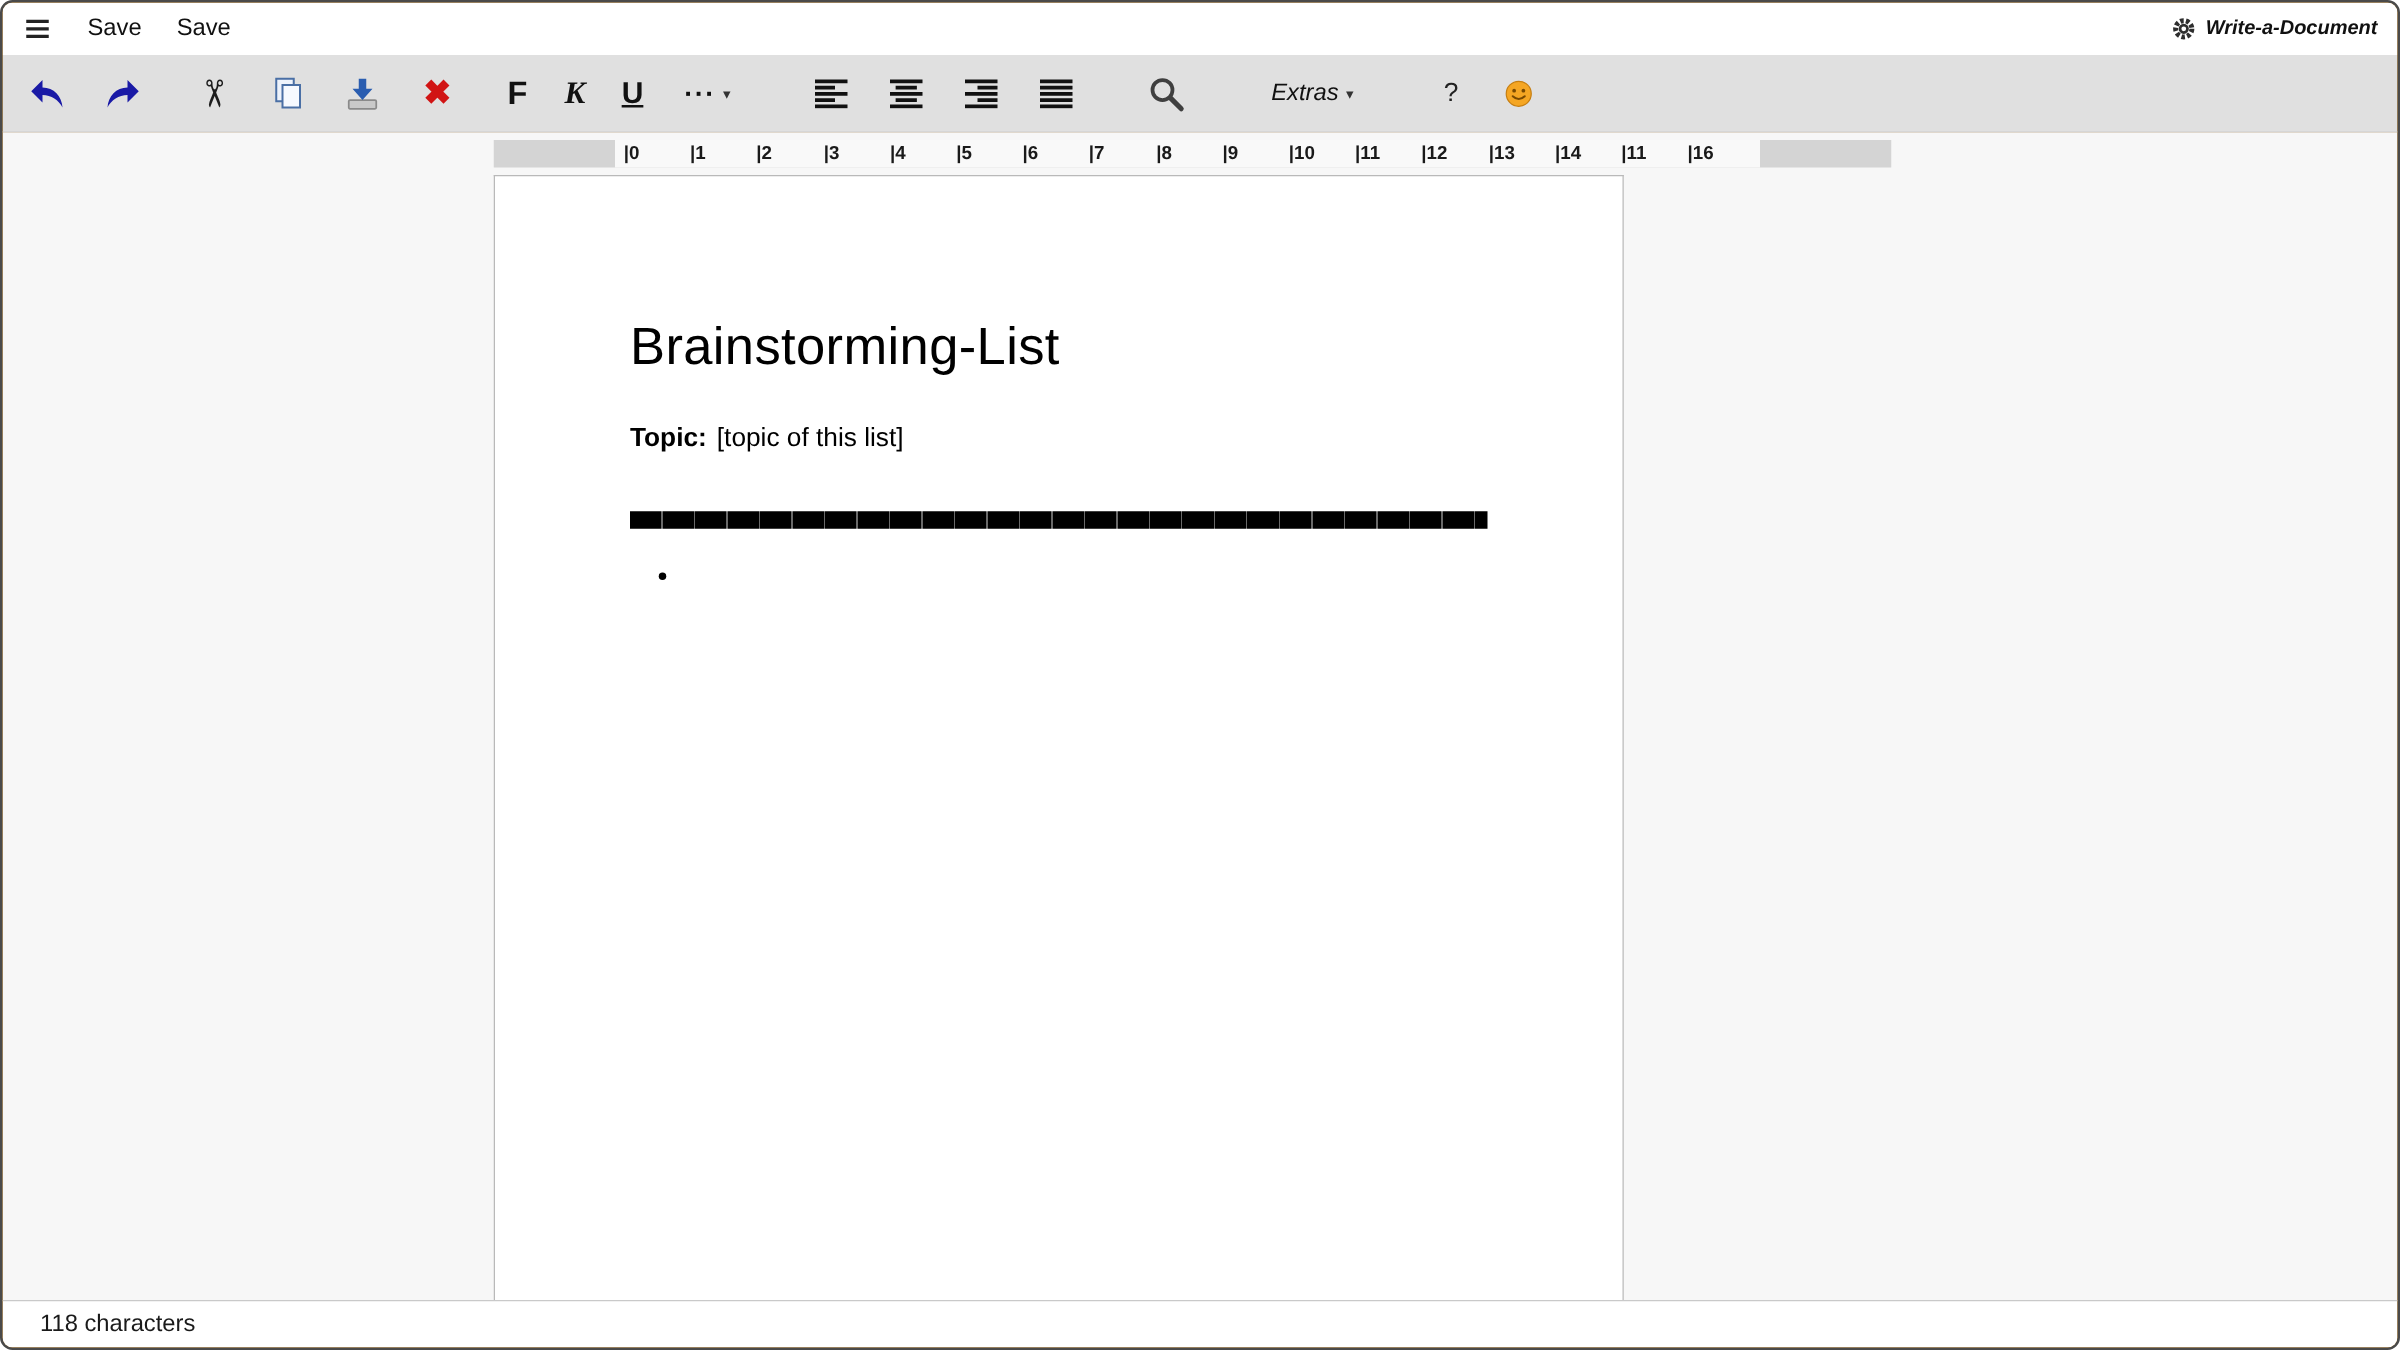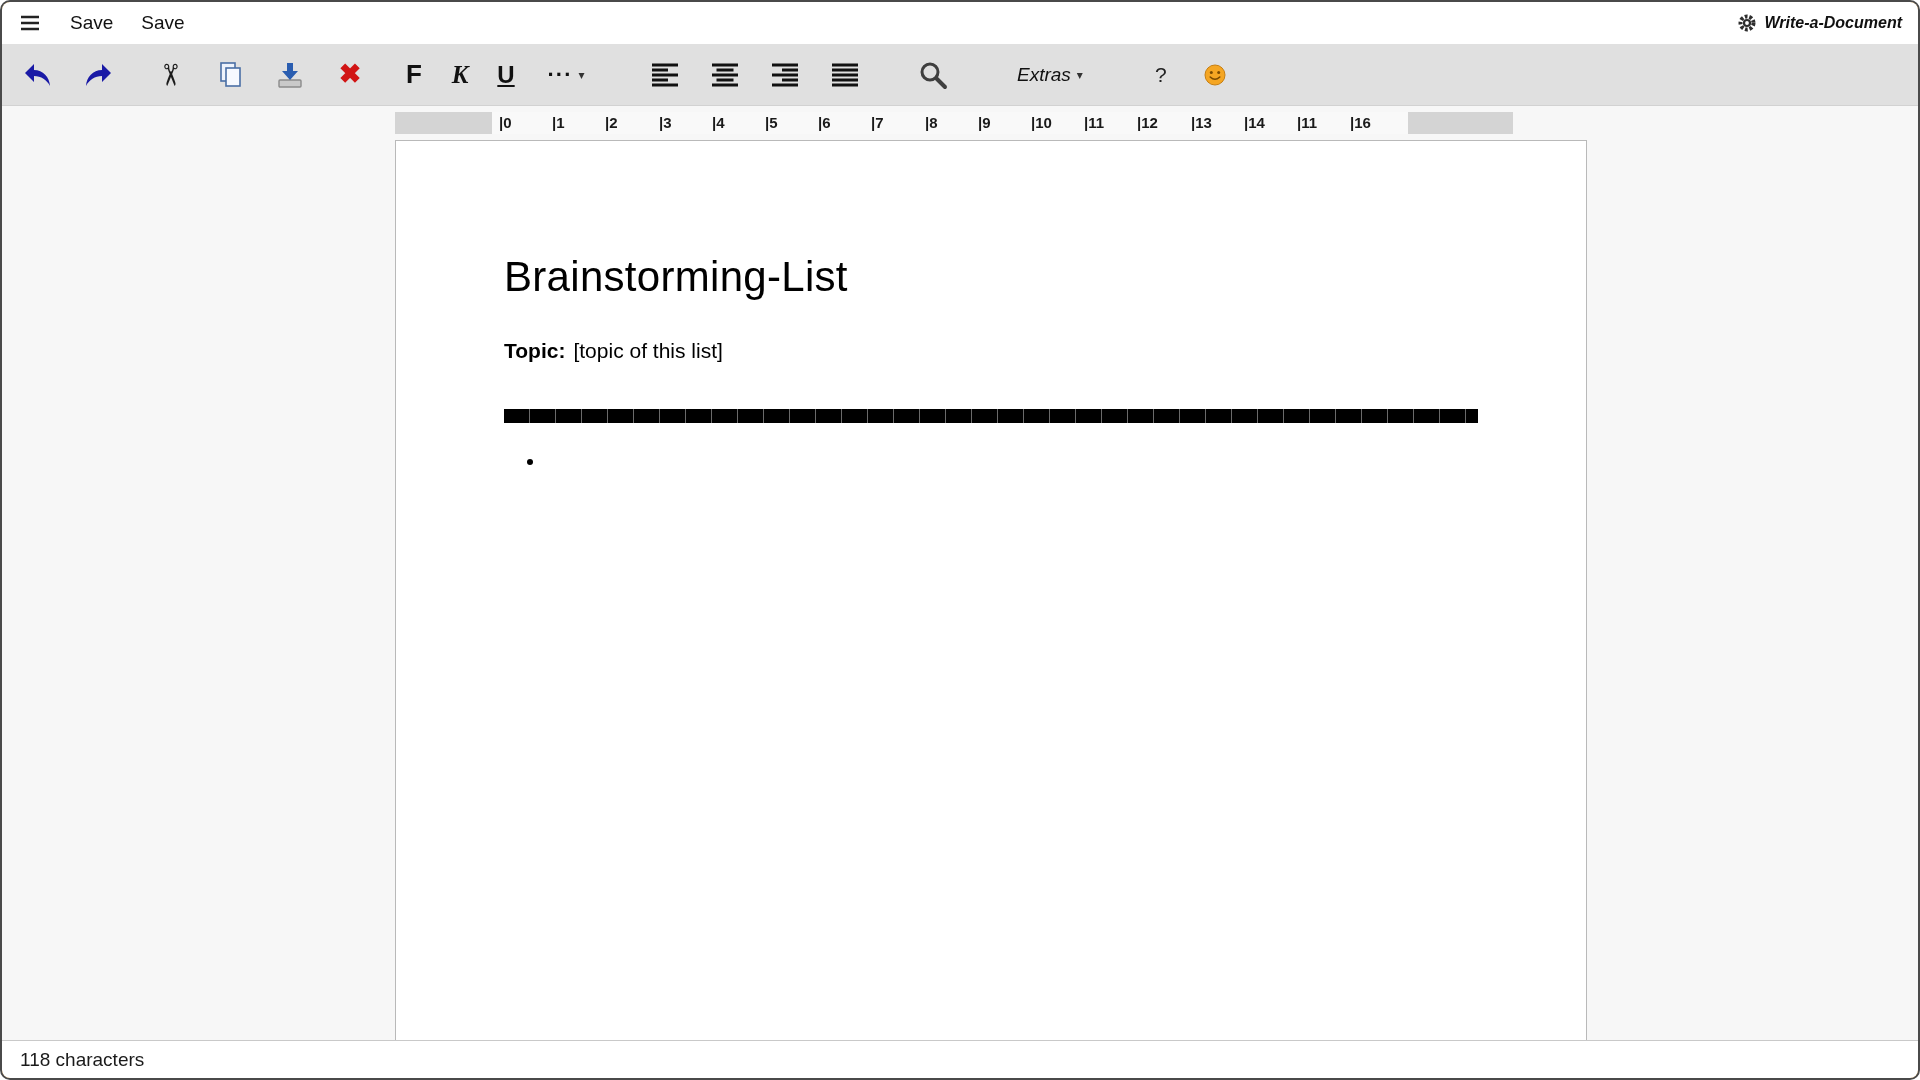--- a/index.html
+++ b/index.html
@@ -61,42 +61,42 @@
   .ruler {
     position:absolute; top:6px; left:393px; width:1118px; height:22px;
     background:#d4d4d4;
   }
   .ruler-active { position:absolute; top:0; left:97px; width:916px; height:22px; background:#f9f9f9; }
   .ruler-mark {
     position:absolute; top:2px; font-size:15px; font-weight:bold; color:#1a1a1a; white-space:nowrap;
   }
 
   .page {
-    position:absolute; top:34px; bottom:0; left:393px; width:1192px;
+    position:absolute; top:34px; bottom:0; left:393px; width:904px;
     background:#ffffff; border:1px solid #b9b9b9; border-bottom:none;
     padding:112px 108px 0 108px; cursor:text;
   }
   .doc-heading {
     margin:0 0 38px 0; font-size:42px; font-weight:normal; color:#000; letter-spacing:0.3px;
   }
   .doc-topic { font-size:21px; color:#000; margin:0 0 46px 0; }
   .topic-label { font-weight:bold; }
   .topic-value { margin-left:8px; }
   .doc-divider {
     height:14px; width:100%;
     background:repeating-linear-gradient(90deg, #000 0 25px, #6a6a6a 25px 26px);
     margin:0 0 0 0;
   }
   .doc-list { margin:26px 0 0 0; padding-left:42px; }
   .doc-list li { font-size:21px; color:#000; min-height:28px; }
 
   
   .statusbar {
     flex:0 0 auto; height:38px; background:#ffffff; border-top:1px solid #c9c9c9;
-    display:flex; align-items:center; padding:0 18px;
+    display:flex; align-items:center; padding:0 30px;
   }
   .status-text { font-size:19px; color:#1a1a1a; }
 </style>
 </head>
 <body>
 
 <div class="window">
 
   <div class="menubar">
     <span class="hamburger">

